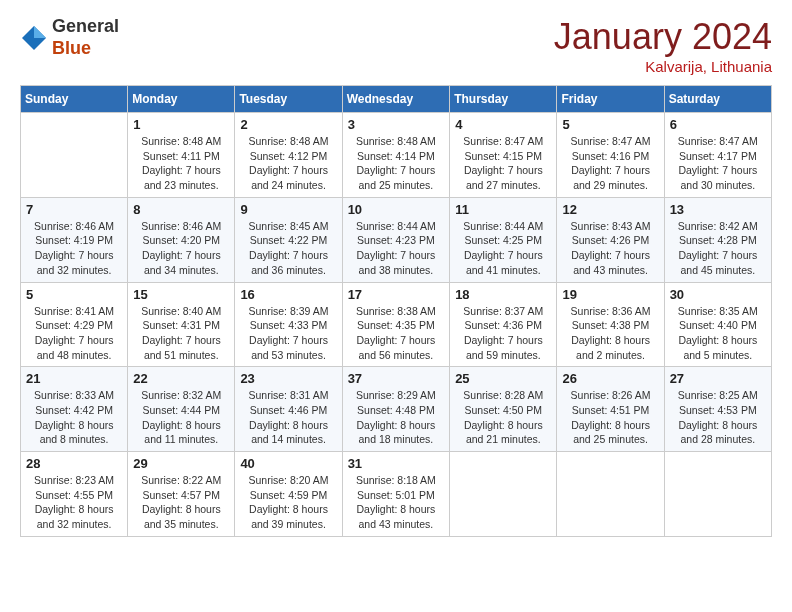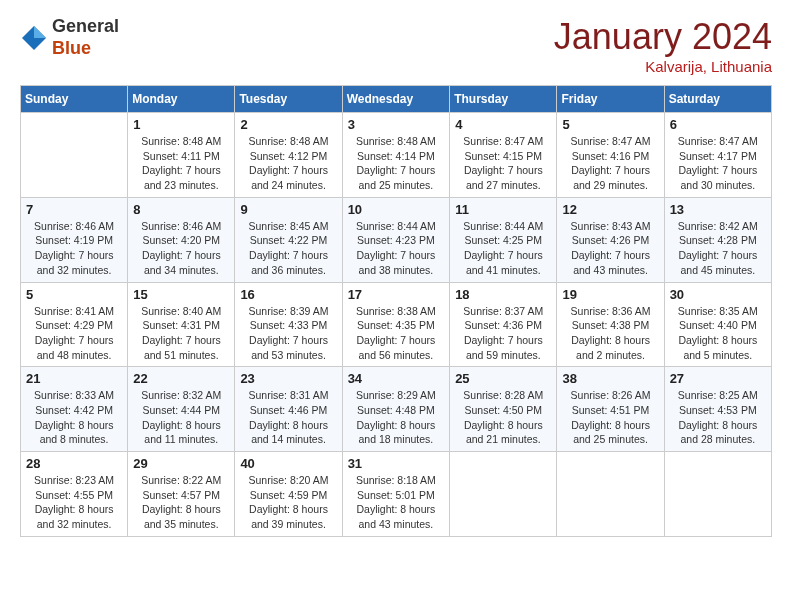--- a/index.html
+++ b/index.html
@@ -212,29 +212,29 @@
         </td>
         <td>
           <div class="cell-date">22</div>
           <div class="cell-info">Sunrise: 8:32 AM<br>Sunset: 4:44 PM<br>Daylight: 8 hours<br>and 11 minutes.</div>
         </td>
         <td>
           <div class="cell-date">23</div>
           <div class="cell-info">Sunrise: 8:31 AM<br>Sunset: 4:46 PM<br>Daylight: 8 hours<br>and 14 minutes.</div>
         </td>
         <td>
-          <div class="cell-date">34</div>
+          <div class="cell-date">37</div>
           <div class="cell-info">Sunrise: 8:29 AM<br>Sunset: 4:48 PM<br>Daylight: 8 hours<br>and 18 minutes.</div>
         </td>
         <td>
           <div class="cell-date">25</div>
           <div class="cell-info">Sunrise: 8:28 AM<br>Sunset: 4:50 PM<br>Daylight: 8 hours<br>and 21 minutes.</div>
         </td>
         <td>
-          <div class="cell-date">38</div>
+          <div class="cell-date">26</div>
           <div class="cell-info">Sunrise: 8:26 AM<br>Sunset: 4:51 PM<br>Daylight: 8 hours<br>and 25 minutes.</div>
         </td>
         <td>
           <div class="cell-date">27</div>
           <div class="cell-info">Sunrise: 8:25 AM<br>Sunset: 4:53 PM<br>Daylight: 8 hours<br>and 28 minutes.</div>
         </td>
       </tr>
       <tr class="row-normal">
         <td>
           <div class="cell-date">28</div>

